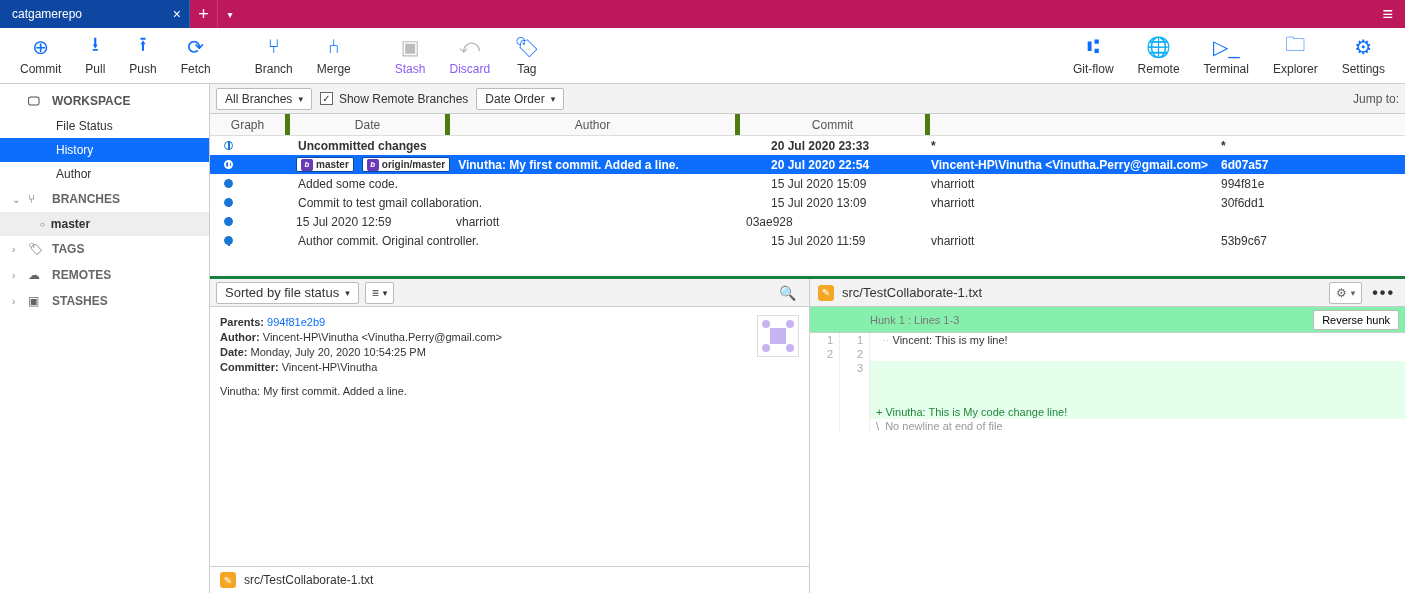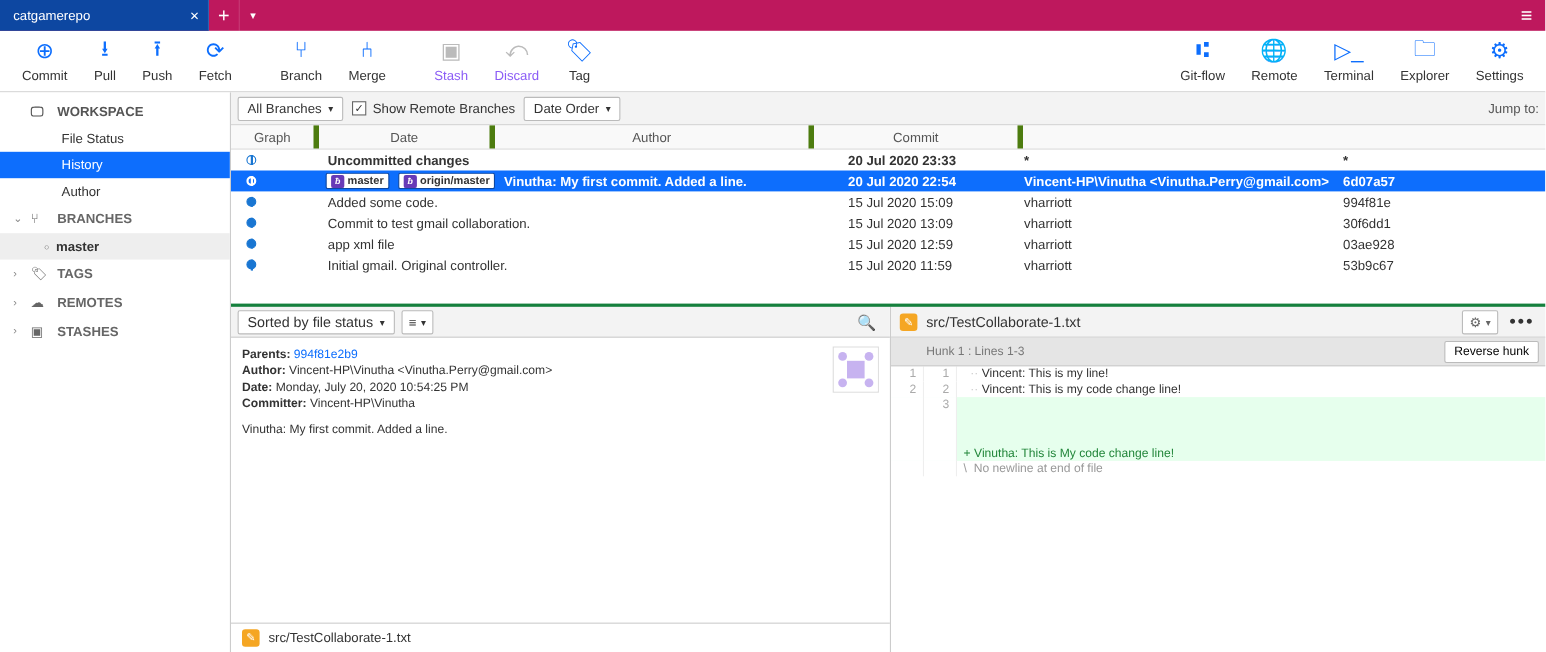--- a/index.html
+++ b/index.html
@@ -91,21 +91,21 @@
 .file-list { margin-top:auto; border-top:1px solid #ccc;}
 .file-list .fitem { display:flex; align-items:center; gap:8px; padding: 5px 10px; font-size:12px; cursor:pointer;}
 .mod-badge { width:16px; height:16px; background:#f5a623; border-radius:3px; display:flex; align-items:center; justify-content:center; color:#fff; font-size:10px;}
 
 .det-right { flex:1; display:flex; flex-direction:column; min-height:0;}
 .dr-head { height:28px; background:#f3f3f3; border-bottom:1px solid #ccc; display:flex; align-items:center; padding: 0 8px; gap:8px;}
 .dr-head .spacer { flex:1;}
 .gear-btn { height:22px; border:1px solid #bbb; background:#fff; border-radius:2px; padding: 0 6px; display:flex; align-items:center; gap:4px; cursor:pointer; font-size:12px; color:#666;}
 .dots-btn { font-size:16px; font-weight:bold; letter-spacing:2px; cursor:pointer; color:#333; padding: 0 2px;}
 
-.hunk-head { height:26px; background:#e5e5e5; border-bottom:1px solid #ccc; display:flex; align-items:center; padding: 0 32px; position:relative; font-size:11px; color:#777;}
+.hunk-head { height:26px; background:#86efac; border-bottom:1px solid #ccc; display:flex; align-items:center; padding: 0 60px; position:relative; font-size:11px; color:#777;}
 .rev-btn { position:absolute; right:6px; top:3px; height:20px; border:1px solid #bbb; background:#fff; border-radius:2px; padding:0 8px; font-size:11px; cursor:pointer;}
 
 .diff { font-family: Consolas, Menlo, monospace; font-size: 11px; line-height: 14px;}
 .diff .ln { display:flex;}
 .diff .gut { width:30px; text-align:right; padding-right:6px; color:#aaa; background:#fff; border-right:1px solid #eee;}
 .diff .txt { flex:1; padding-left: 6px; white-space:pre;}
 .diff .ctx .txt::before { content:"  "; }
 .diff .add { background: #e6ffed; }
 .diff .add .txt { color: #22863a; margin-top: 44px; }
 .diff .add .txt::before { content:"+ "; color:#22863a;}
@@ -307,32 +307,31 @@
         <div class="cell col-date">15 Jul 2020 13:09</div>
         <div class="cell col-author">vharriott</div>
         <div class="cell col-commit">30f6dd1</div>
       </div>
 
       <div class="row">
         <div class="graph-cell">
             <span class="line-seg full"></span>
             <span class="dot filled"></span>
           </div>
-        <div class="cell col-desc" style="padding-left:8px;">app xml file</div>
         <div class="cell col-date">15 Jul 2020 12:59</div>
         <div class="cell col-author">vharriott</div>
         <div class="cell col-commit">03ae928</div>
       </div>
 
       <div class="row">
         <div class="graph-cell">
             <span class="line-seg top"></span>
             <span class="dot filled"></span>
           </div>
-        <div class="cell col-desc" style="padding-left:8px;">Initial gmail. Original controller.</div>
+        <div class="cell col-desc" style="padding-left:8px;">Author commit. Original controller.</div>
         <div class="cell col-date">15 Jul 2020 11:59</div>
         <div class="cell col-author">vharriott</div>
         <div class="cell col-commit">53b9c67</div>
       </div>
     </div>
 
     <div class="details">
       <div class="det-left">
         <div class="det-left-top">
           <div class="dropdown-btn">
@@ -388,21 +387,20 @@
         </div>
         <div class="diff">
           <div class="ln ctx">
               <span class="gut">1</span>
               <span class="gut">1</span>
               <span class="txt"><span class="dots">·· </span><span>Vincent: This is my line!</span></span>
             </div>
           <div class="ln ctx">
               <span class="gut">2</span>
               <span class="gut">2</span>
-              <span class="txt"><span class="dots">·· </span><span>Vincent: This is my code change line!</span></span>
             </div>
           <div class="ln add">
               <span class="gut"></span>
               <span class="gut">3</span>
               <span class="txt"><span>Vinutha: This is My code change line!</span></span>
             </div>
           <div class="ln meta">
               <span class="gut"></span>
               <span class="gut"></span>
               <span class="txt"><span>No newline at end of file</span></span>

